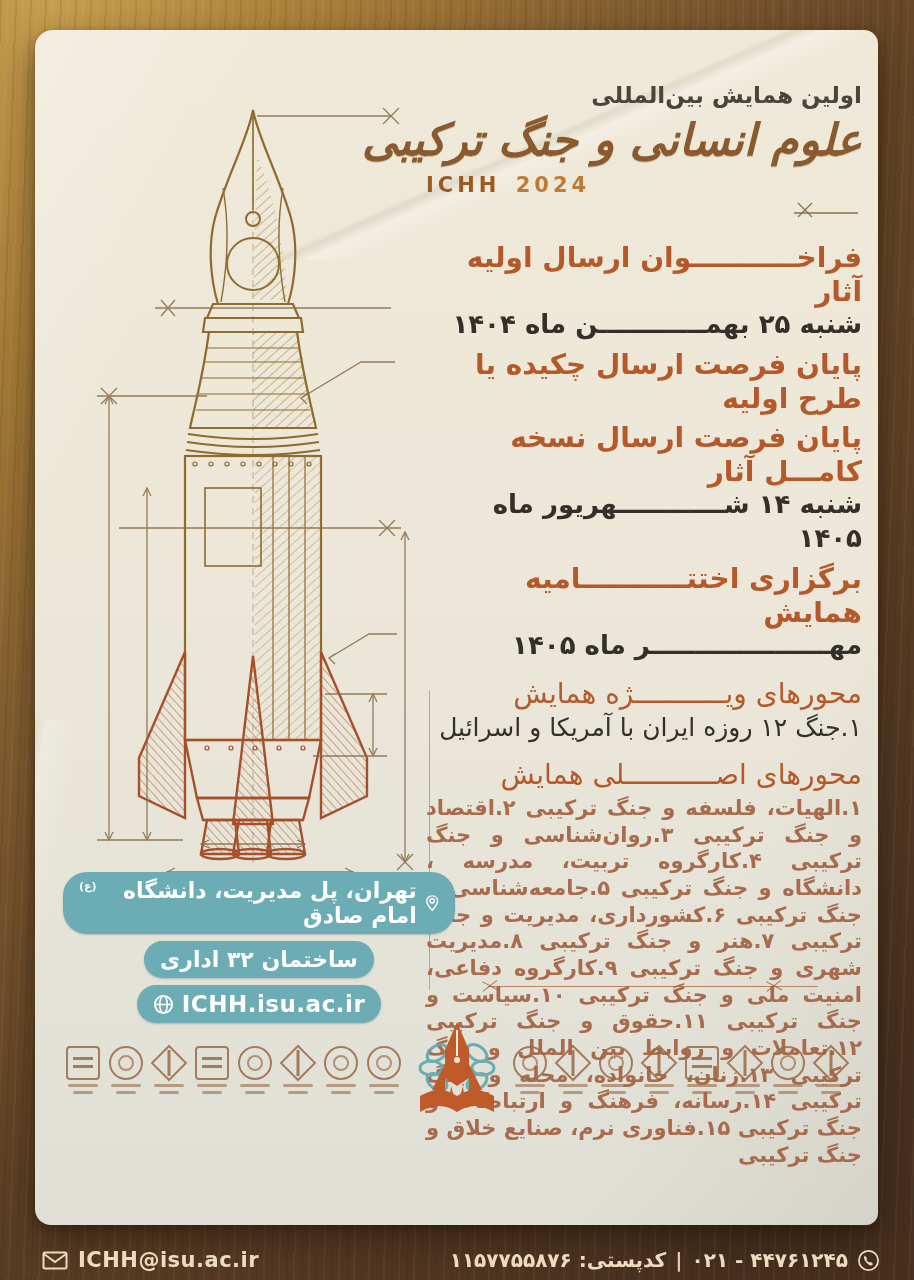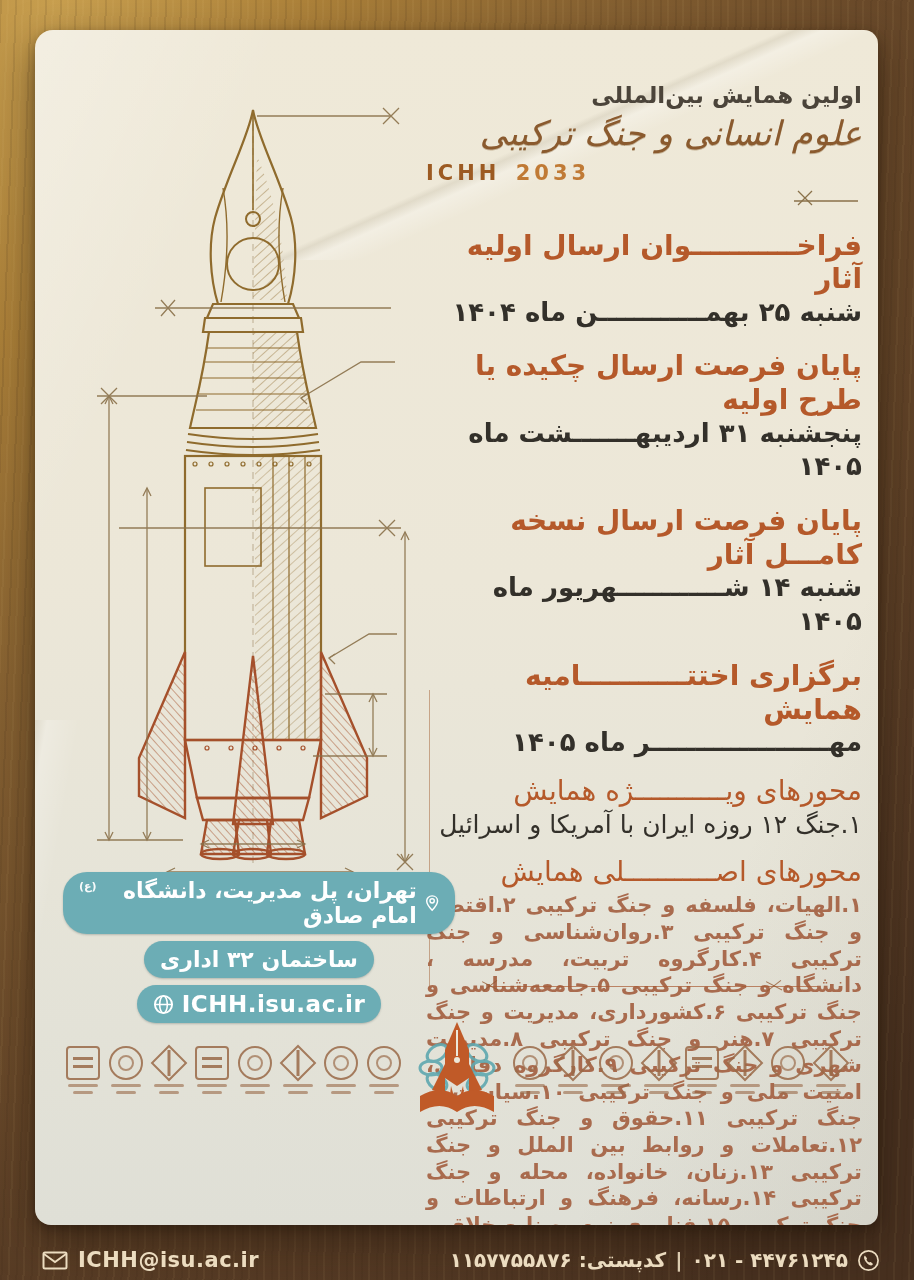--- a/index.html
+++ b/index.html
@@ -42,30 +42,30 @@
   .sketch{position:absolute;left:22px;top:66px;width:392px;height:778px}
 
   
   .col{
     position:absolute; top:0; right:16px; width:436px; height:100%;
     direction:rtl; text-align:right; color:var(--text-dark);
   }
   .kicker{margin:52px 0 0 0; padding-left:62px; font-size:23px; font-weight:bold; color:#4b443a; letter-spacing:0}
   .main-title{
     margin-top:4px; font-family:"DejaVu Serif",serif; font-style:italic;
-    font-size:34px; line-height:1.25; font-weight:normal; white-space:nowrap;
+    font-size:44px; line-height:1.25; font-weight:bold; white-space:nowrap;
     color:#8a5a2e; text-shadow:0 1px 0 rgba(120,76,30,.35);
   }
   .code-row{direction:ltr; text-align:left; margin-top:6px; font-size:21px; font-weight:bold; letter-spacing:4px}
   .code-row .c1{color:#9c5a22}
   .code-row .c2{color:#c07a35; margin-left:4px}
   .tickmark{display:block; margin-top:2px}
 
   .sched{margin-top:22px}
-  .sched + .sched{margin-top:20px}
+  .sched + .sched{margin-top:6px}
   .sched .h{font-size:28px; line-height:1.2; font-weight:800; color:var(--accent-orange)}
   .sched .d{font-size:26px; line-height:1.3; font-weight:bold; color:var(--text-dark)}
 
   .section{margin-top:14px}
   .section .h{font-size:28px; line-height:1.2; font-weight:400; color:var(--accent-orange)}
   .section .item{font-size:25px; line-height:1.32; font-weight:normal; color:var(--text-dark)}
   .tracks-body{
     margin-top:4px; font-size:21px; line-height:1.27; font-weight:bold;
     color:var(--tracks-brown); text-align:justify; text-align-last:right;
   }
@@ -231,36 +231,35 @@
       <path d="M322 424 L338 440 M338 424 L322 440"></path>
       <path d="M340 758 L356 774 M356 758 L340 774"></path>
     </g>
   </svg>
 
   <div class="col">
     <div class="kicker">اولین همایش بین‌المللی</div>
     <div class="main-title">علوم انسانی و جنگ ترکیبی</div>
     <div class="code-row">
       <span class="c1">ICHH</span>
-      <span class="c2">2033</span>
+      <span class="c2">2024</span>
     </div>
     <svg class="tickmark" width="70" height="20" viewBox="0 0 70 20">
       <g stroke="#8a714a" stroke-width="1.3" fill="none">
         <line x1="2" y1="14" x2="66" y2="14"></line>
         <path d="M6 4 L20 18 M20 4 L6 18"></path>
       </g>
     </svg>
 
     <div class="sched">
       <div class="h">فراخـــــــــــوان ارسال اولیه آثار</div>
       <div class="d">شنبه ۲۵ بهمــــــــــــن ماه ۱۴۰۴</div>
     </div>
     <div class="sched">
       <div class="h">پایان فرصت ارسال چکیده یا طرح اولیه</div>
-      <div class="d">پنجشنبه ۳۱ اردیبهـــــــشت ماه ۱۴۰۵</div>
     </div>
     <div class="sched">
       <div class="h">پایان فرصت ارسال نسخه کامـــل آثار</div>
       <div class="d">شنبه ۱۴ شــــــــــــهریور ماه ۱۴۰۵</div>
     </div>
     <div class="sched">
       <div class="h">برگزاری اختتـــــــــــامیه همایش</div>
       <div class="d">مهــــــــــــــــــــر ماه ۱۴۰۵</div>
     </div>
 

